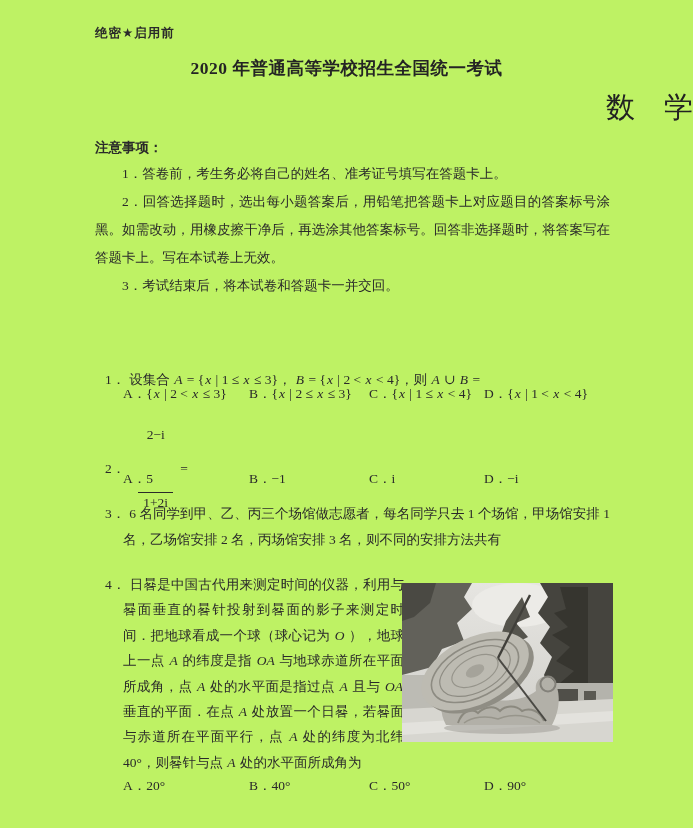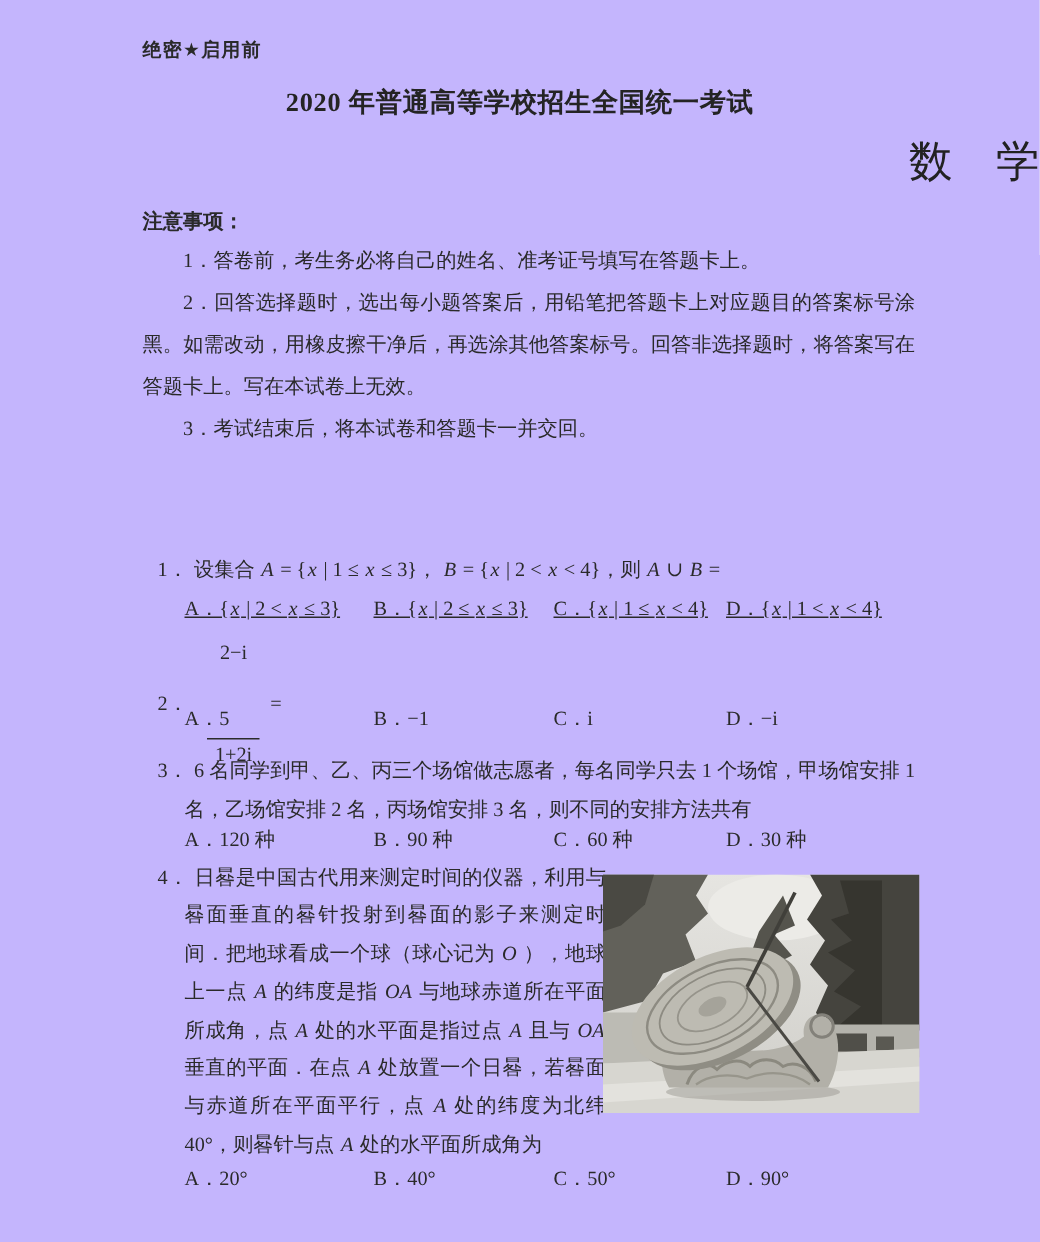--- a/index.html
+++ b/index.html
@@ -1,20 +1,20 @@
 <!DOCTYPE html>
 <html><head>
 <meta charset="utf-8">
 <style>
   * { margin:0; padding:0; box-sizing:border-box; }
   html,body { width:693px; height:828px; }
   body { background:#f3f2ef; }
   .page {
     position:relative; width:693px; height:828px; overflow:hidden;
-    background:#c4b5fd; color:#2a2a2a;
+    background:#bef264; color:#2a2a2a;
     font-family:"Liberation Serif","DejaVu Serif",serif;
     font-size:13.5px;
   }
   i { font-style:italic; padding:0 1px; }
   .secrecy {
     position:absolute; left:95px; top:25px;
     font-family:"Liberation Sans","DejaVu Sans",sans-serif;
     font-weight:bold; font-size:12.5px; letter-spacing:1px;
   }
   .exam-title {
@@ -35,21 +35,21 @@
   }
   .q { position:absolute; left:95px; width:515px; padding-left:28px; text-indent:-18px; text-align:justify; }
   .q1 { top:371px; }
   .q3 { top:501px; line-height:26px; }
   .q4 { top:572px; width:309px; line-height:25.4px; }
   .qnum { padding-right:4px; }
   .opts {
     position:absolute; left:95px; width:515px; padding-left:28px;
     display:grid; grid-template-columns:126px 120px 115px 1fr;
   }
-  .opts-1 { top:397px;text-decoration:underline; }
+  .opts-1 { top:385px; }
   .opts-2 { top:470px; }
   .opts-3 { top:551px; }
   .opts-4 { top:777px; }
   .q2row {
     position:absolute; left:95px; top:426px; padding-left:10px;
     display:flex; align-items:center;
   }
   .q2row .qnum { margin-right:9px; }
   .frac { display:inline-block; text-align:center; vertical-align:middle; }
   .frac .num { display:block; line-height:17px; padding:0 5px 1px; }
@@ -95,26 +95,20 @@
   </div>
   <div class="opts opts-2">
     <span>A．5</span>
     <span>B．−1</span>
     <span>C．i</span>
     <span>D．−i</span>
   </div>
 
   <div class="q q3">
     <span class="qnum">3．</span><span>6 名同学到甲、乙、丙三个场馆做志愿者，每名同学只去 1 个场馆，甲场馆安排 1 名，乙场馆安排 2 名，丙场馆安排 3 名，则不同的安排方法共有</span>
-  </div>
-  <div class="opts opts-3">
-    <span>A．120 种</span>
-    <span>B．90 种</span>
-    <span>C．60 种</span>
-    <span>D．30 种</span>
   </div>
 
   <div class="q q4">
     <span class="qnum">4．</span><span>日晷是中国古代用来测定时间的仪器，利用与晷面垂直的晷针投射到晷面的影子来测定时间．把地球看成一个球（球心记为 <i>O</i> ），地球上一点 <i>A</i> 的纬度是指 <i>OA</i> 与地球赤道所在平面所成角，点 <i>A</i> 处的水平面是指过点 <i>A</i> 且与 <i>OA</i> 垂直的平面．在点 <i>A</i> 处放置一个日晷，若晷面与赤道所在平面平行，点 <i>A</i> 处的纬度为北纬 40°，则晷针与点 <i>A</i> 处的水平面所成角为</span>
   </div>
 
   <svg class="sundial" viewBox="0 0 211 159" xmlns="http://www.w3.org/2000/svg">
     <defs>
       <linearGradient id="sky" x1="0" y1="0" x2="0" y2="1">
         <stop offset="0" stop-color="#e6e5e1"></stop>

